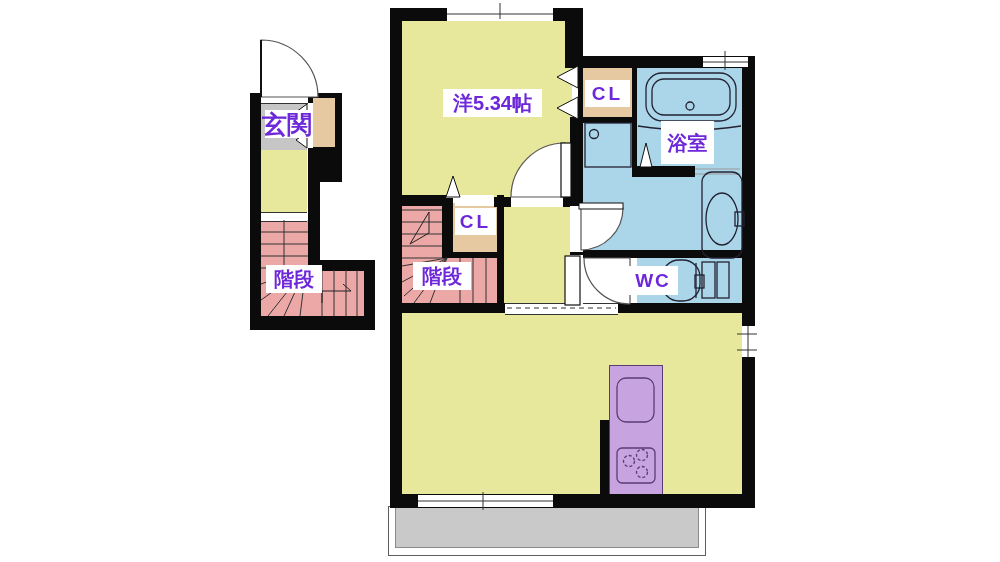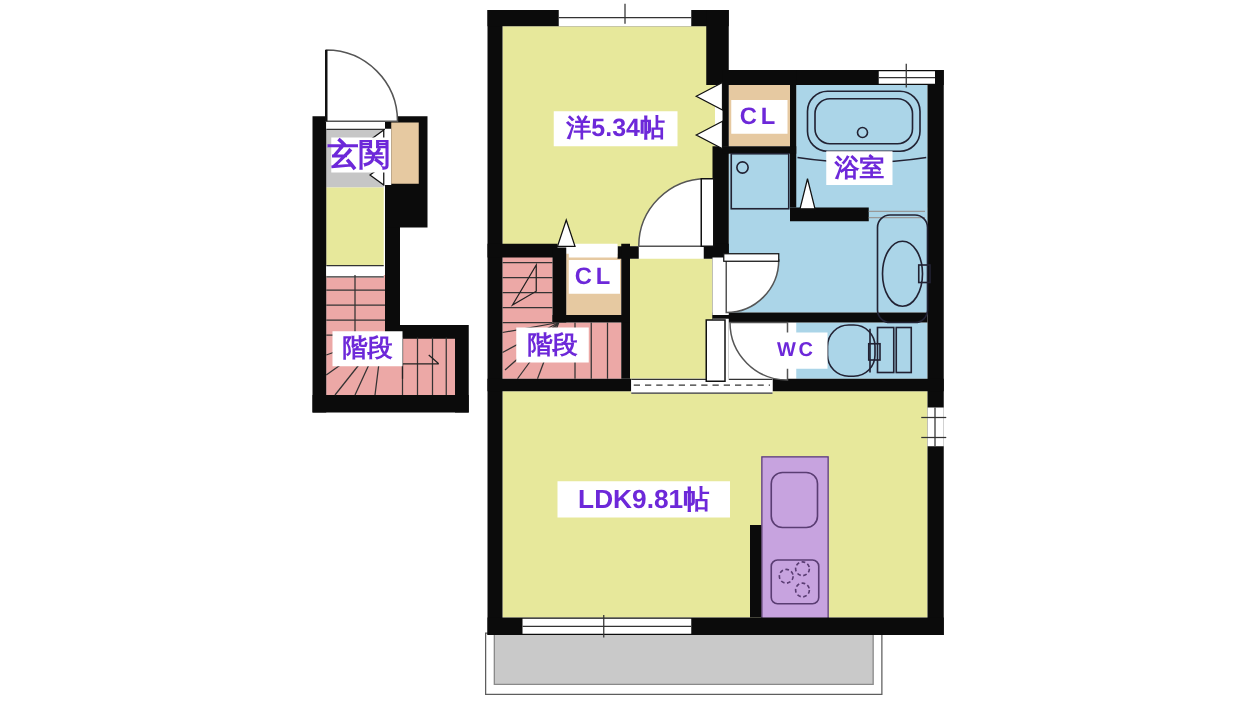--- a/index.html
+++ b/index.html
@@ -226,23 +226,20 @@
     </div>
   <div class="lblbox" style="left:443px;top:89px;width:99px;height:28px;font-size:20px;">
       <span>洋5.34帖</span>
     </div>
   <div class="lblbox" style="left:455px;top:208px;width:41px;height:27px;font-size:19px;letter-spacing:3px;">
       <span>CL</span>
     </div>
   <div class="lblbox" style="left:585px;top:80px;width:45px;height:27px;font-size:19px;letter-spacing:3px;">
       <span>CL</span>
     </div>
-  <div class="lblbox" style="left:661px;top:121px;width:53px;height:27px;font-size:20px;">
+  <div class="lblbox" style="left:661px;top:121px;width:53px;height:43px;font-size:20px;">
       <span>浴室</span>
     </div>
-  <div class="lblbox" style="left:612px;top:266px;width:50px;height:29px;font-size:16px;letter-spacing:2px;">
+  <div class="lblbox" style="left:628px;top:266px;width:50px;height:29px;font-size:19px;letter-spacing:2px;">
       <span>WC</span>
     </div>
-  <div class="lblbox" style="left:446px;top:385px;width:138px;height:29px;font-size:21px;">
-      <span>LDK9.81帖</span>
-    </div>
 
 </div>
 
 </body></html>

